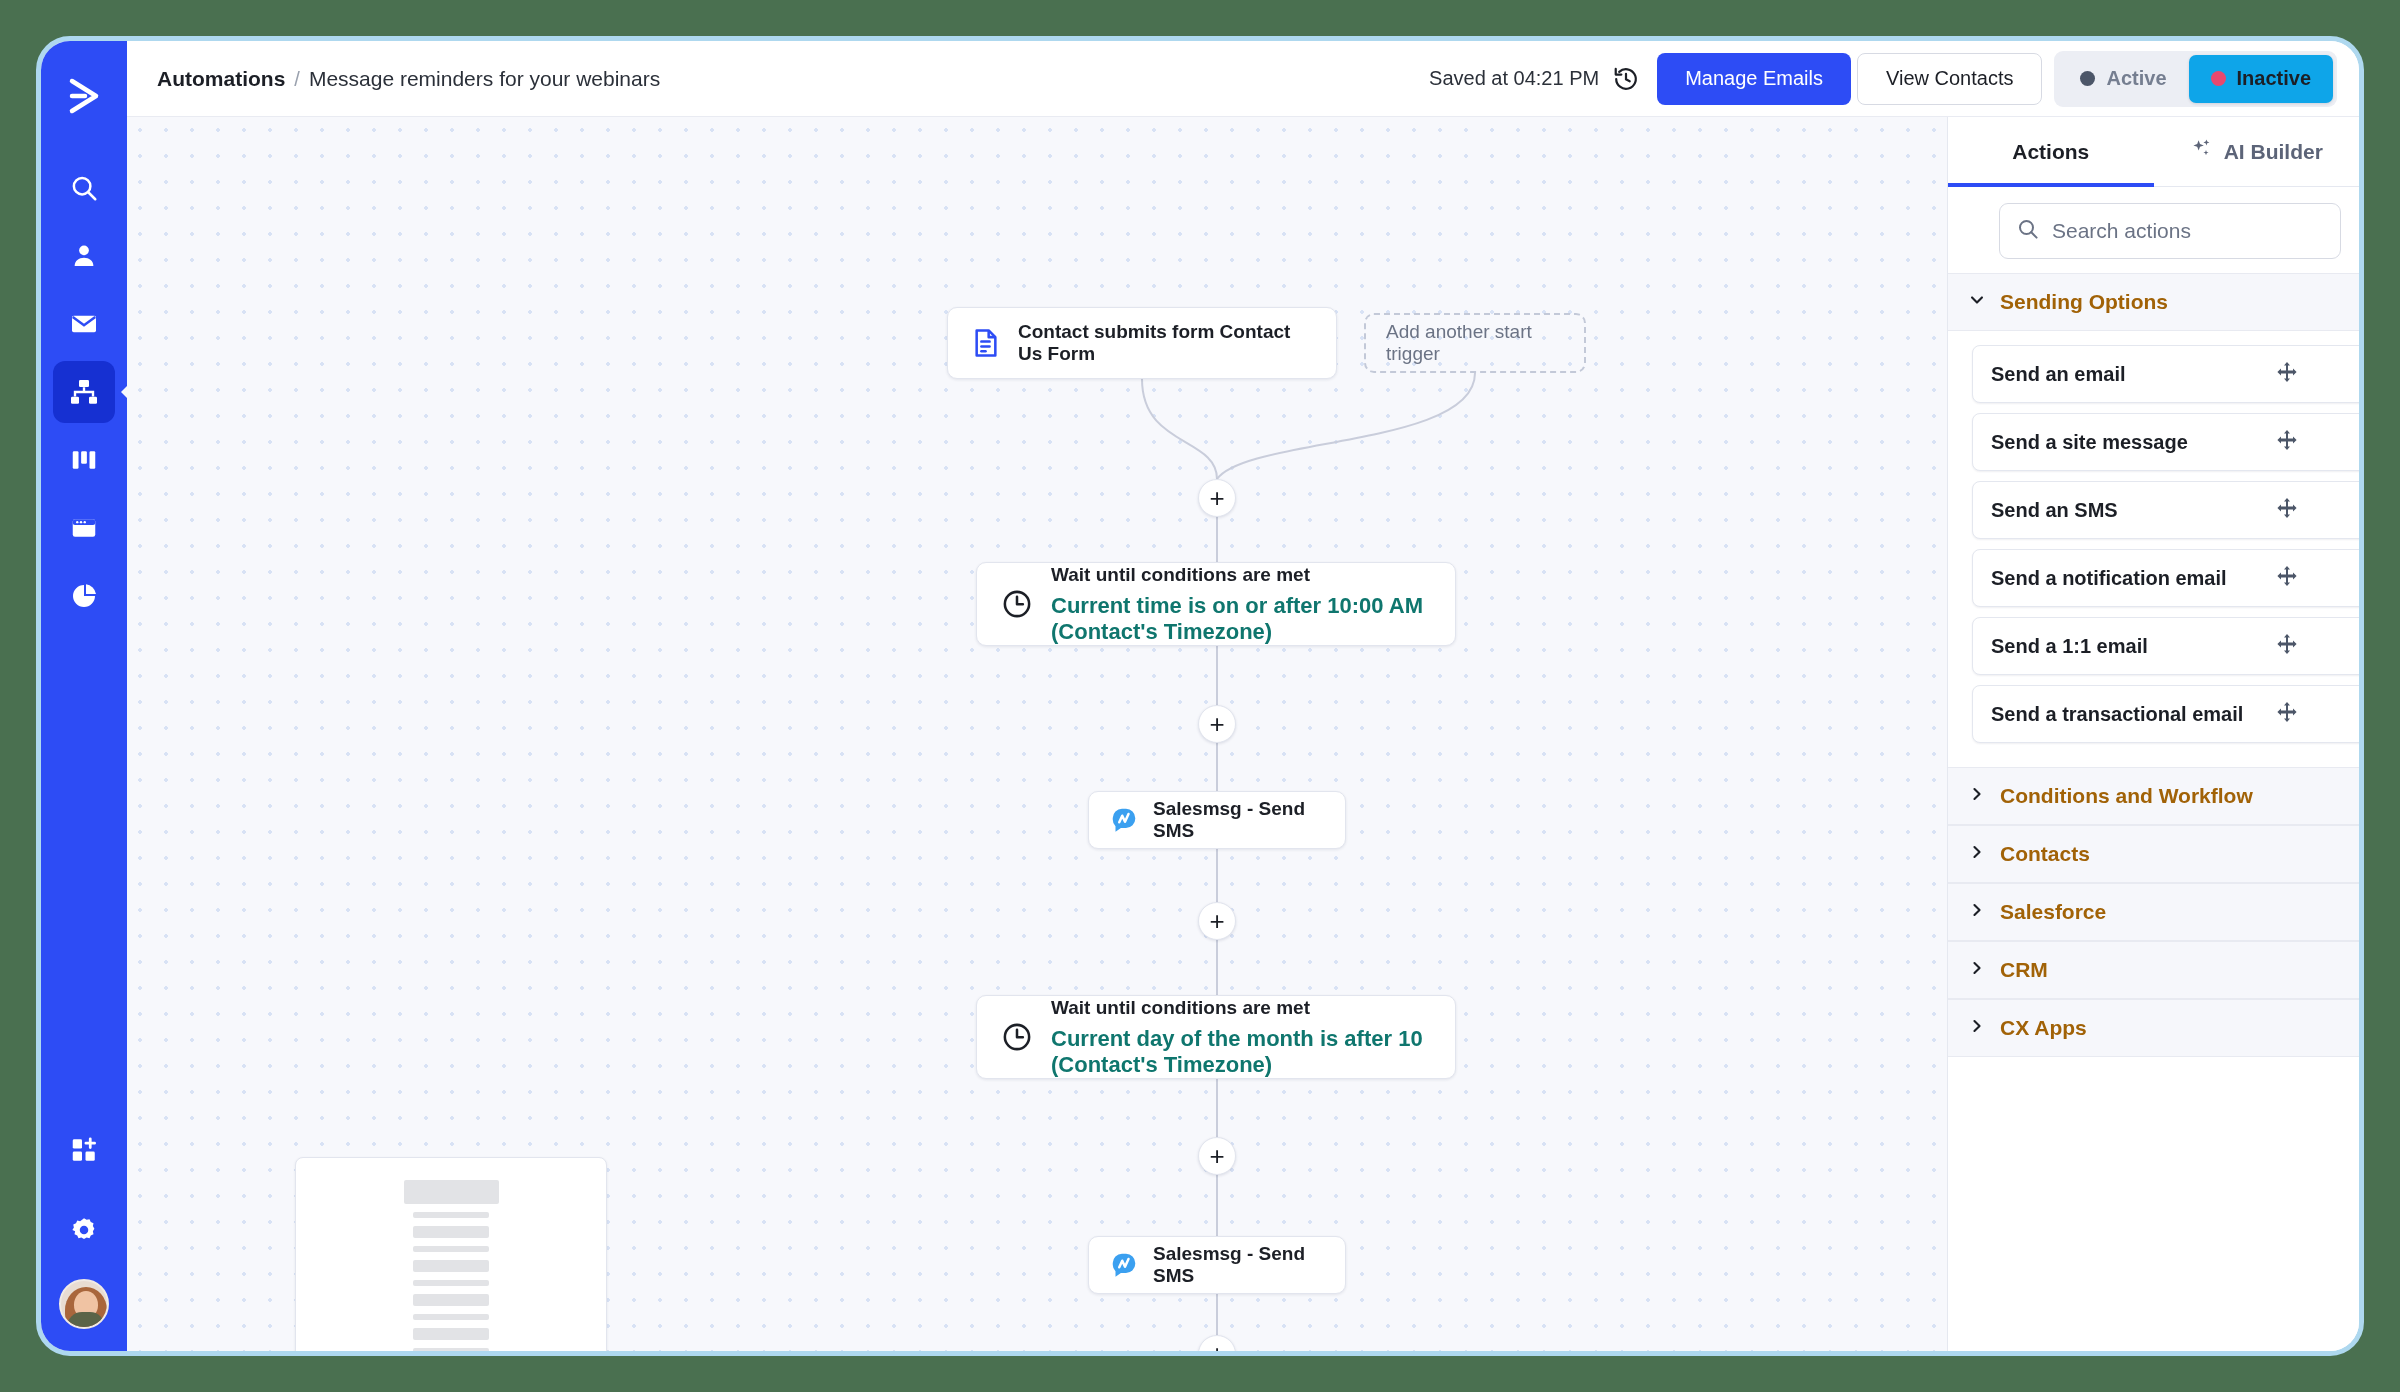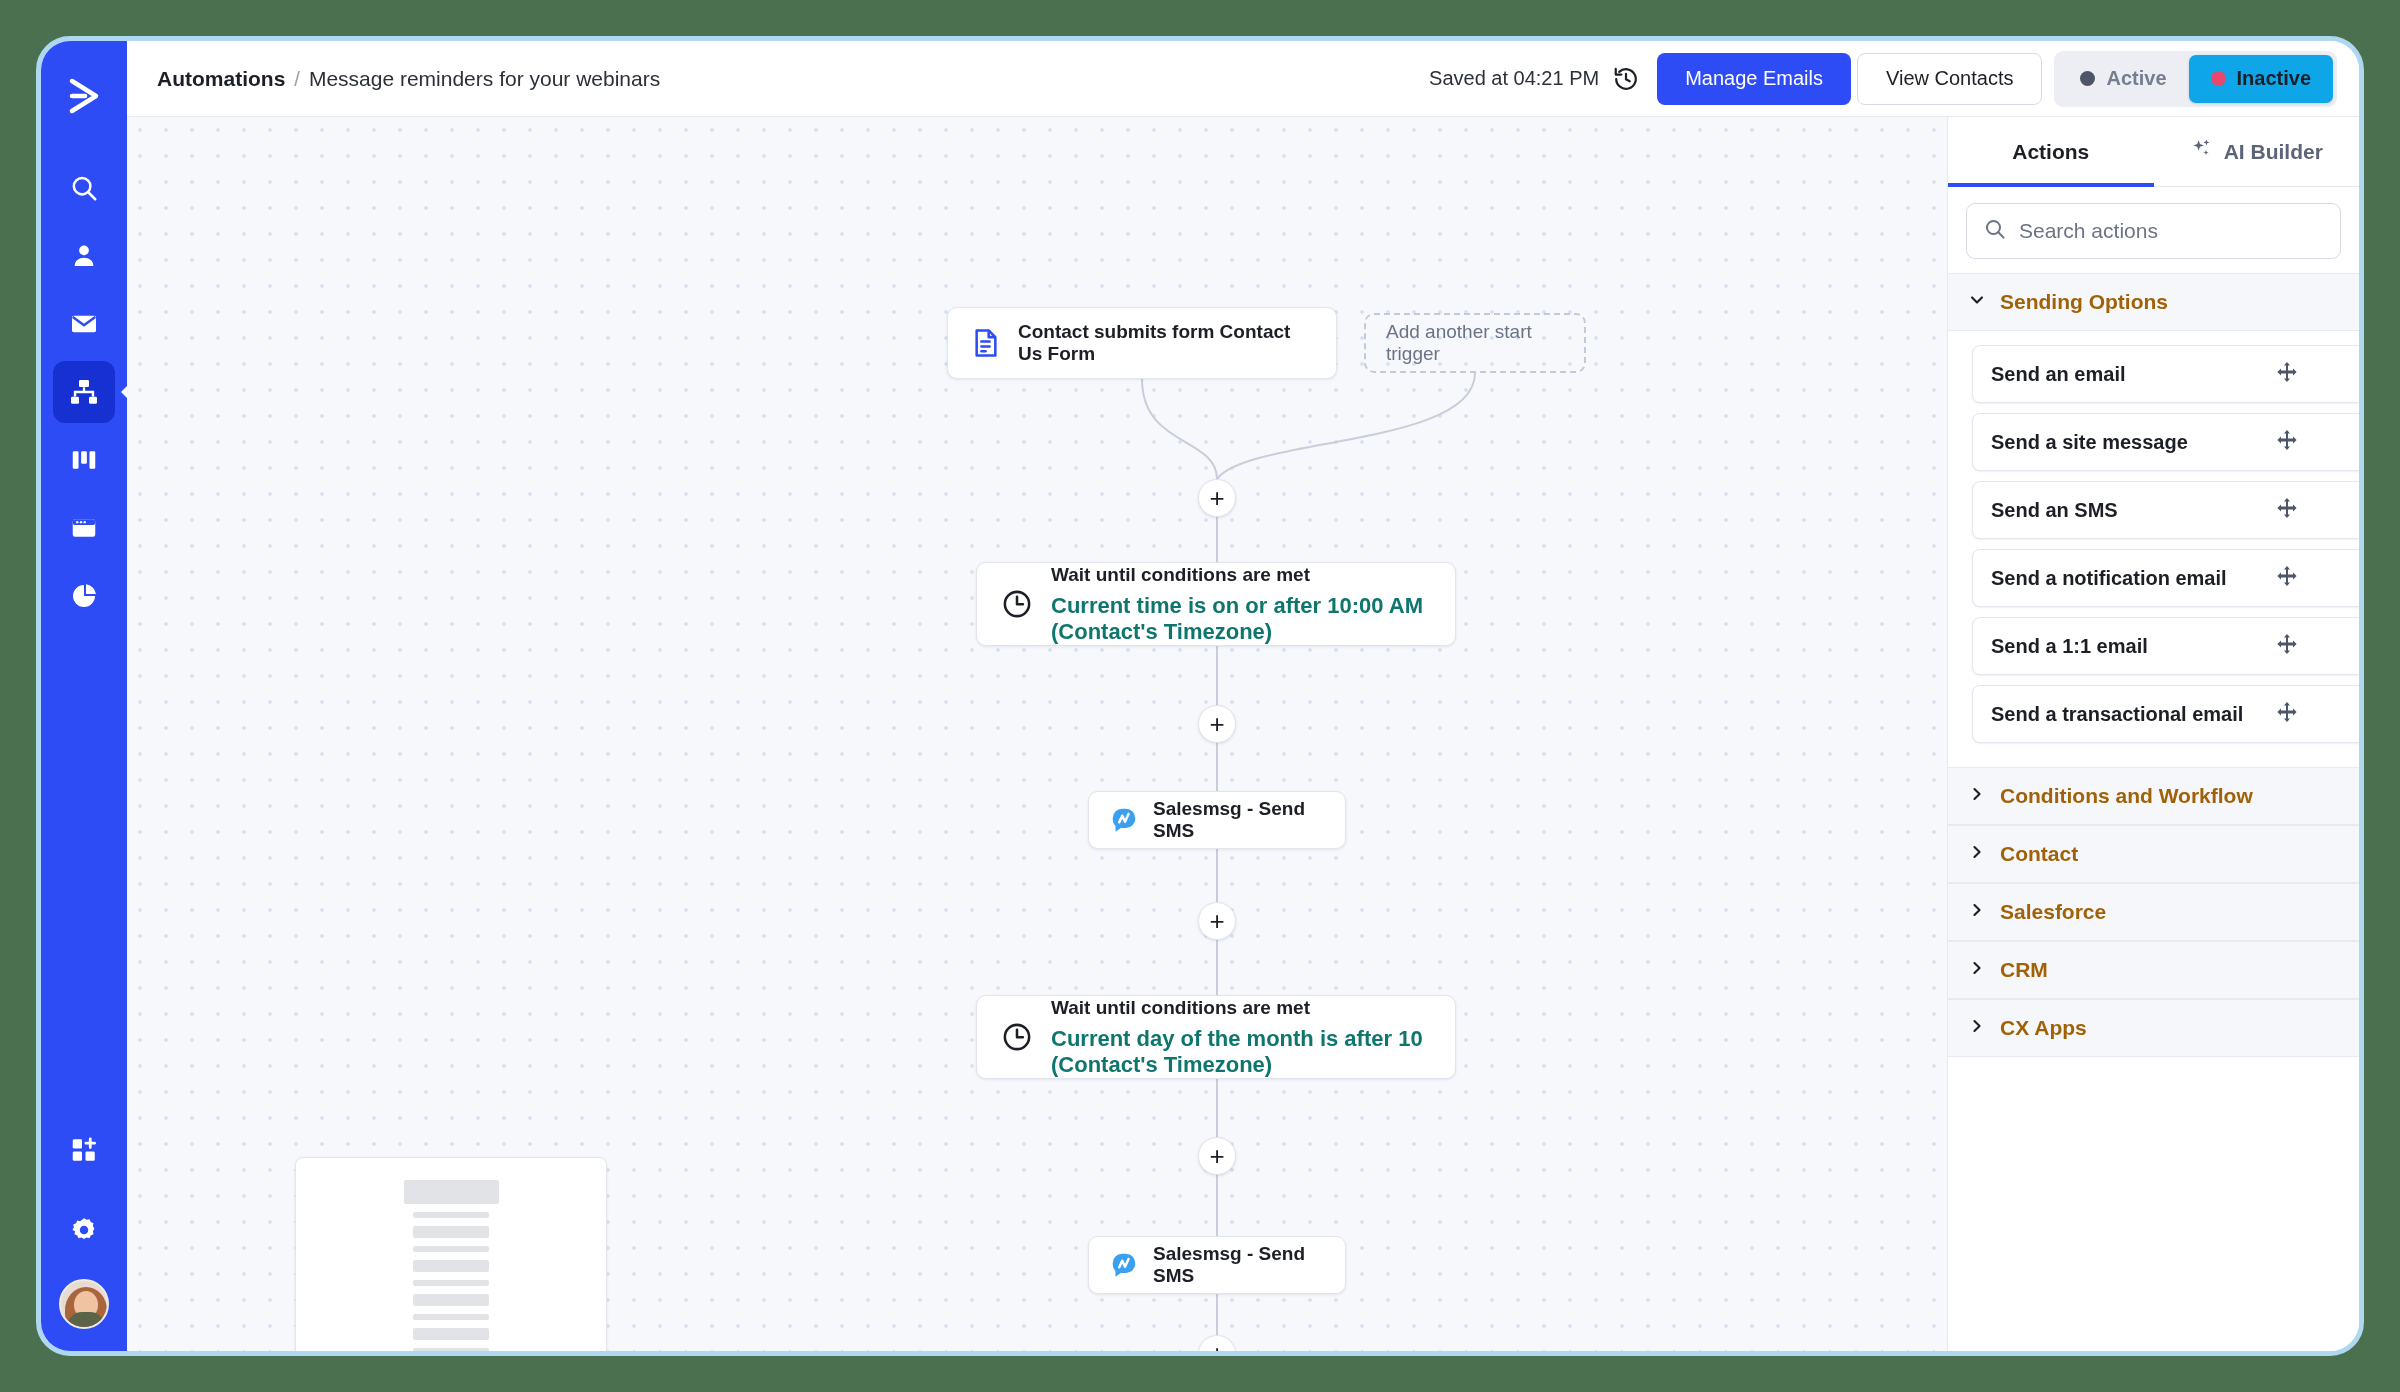--- a/index.html
+++ b/index.html
@@ -239,21 +239,21 @@
     position: relative;
   }
   .tab.active { color: #1c1f26; }
   .tab.active::after {
     content: ""; position: absolute; bottom: -1px; left: 0; right: 0;
     height: 4px; background: #2d4cf5;
   }
   .search-wrap { padding: 16px 18px 14px 18px; }
   .search-box {
     display: flex; align-items: center; gap: 12px;
-    height: 56px; border: 1px solid #d7dae3; border-radius: 9px; padding: 16px 16px;
+    height: 56px; border: 1px solid #d7dae3; border-radius: 9px; padding: 16px 16px; margin-left: 33px;
   }
   .search-box input {
     border: none; outline: none; font-size: 21px; color: #2b3039;
     font-family: "Liberation Sans", sans-serif; width: 100%; background: transparent;
   }
   .search-box input::placeholder { color: #6b7385; }
 
   .accordion { flex: 1 1 auto; overflow: hidden; }
   .acc-header {
     display: flex; align-items: center; gap: 14px;
@@ -620,21 +620,21 @@
             </span>
             <span>Conditions and Workflow</span>
           </div>
 
           <div class="acc-header">
             <span>
               <svg width="18" height="18" viewBox="0 0 24 24" fill="none">
                 <path d="M8.6 5.4 L15.4 12 L8.6 18.6" stroke="#1c1f26" stroke-width="2.8" stroke-linecap="round" stroke-linejoin="round"></path>
               </svg>
             </span>
-            <span>Contact</span>
+            <span>Contacts</span>
           </div>
 
           <div class="acc-header">
             <span>
               <svg width="18" height="18" viewBox="0 0 24 24" fill="none">
                 <path d="M8.6 5.4 L15.4 12 L8.6 18.6" stroke="#1c1f26" stroke-width="2.8" stroke-linecap="round" stroke-linejoin="round"></path>
               </svg>
             </span>
             <span>Salesforce</span>
           </div>

